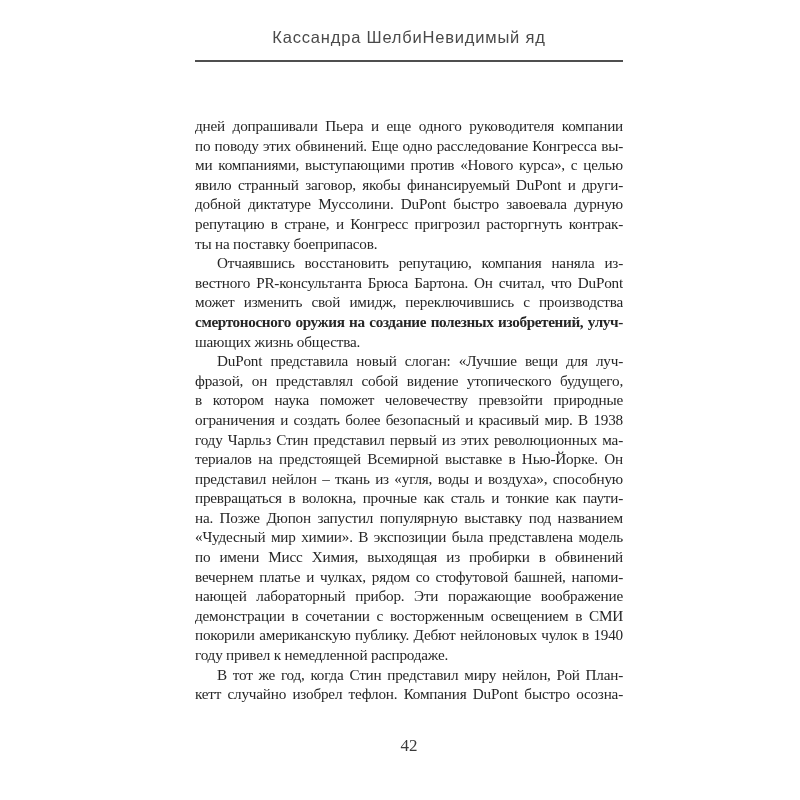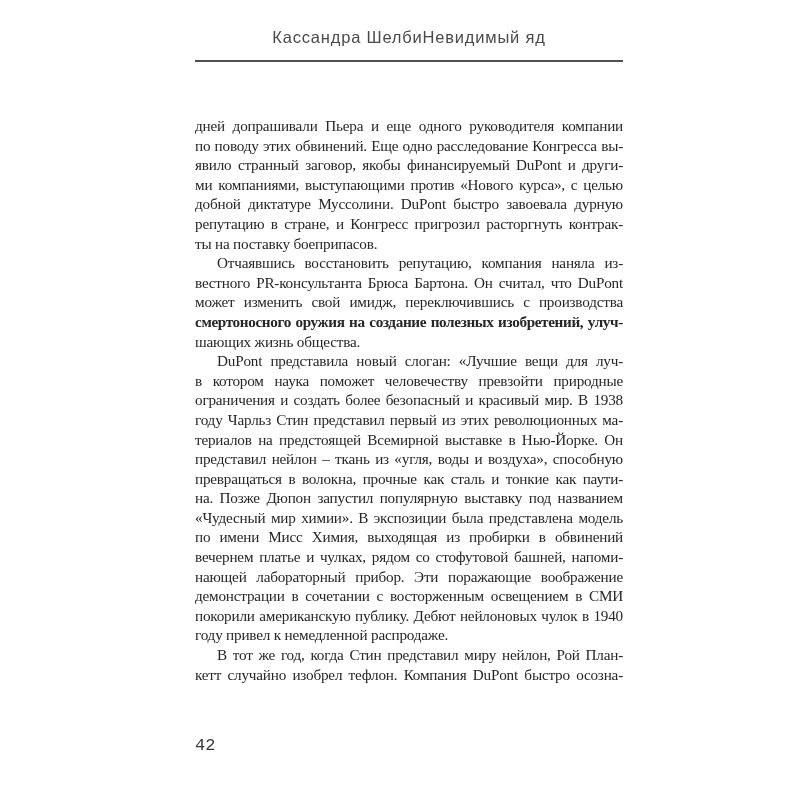--- a/index.html
+++ b/index.html
@@ -67,51 +67,53 @@
   }
   .line.bold {
     font-weight: bold;
     letter-spacing: -0.35px;
   }
   .page-footer {
     position: absolute;
     left: 195px;
     top: 736px;
     width: 428px;
-    font-family: Liberation Mono, monospace;
+    text-align: center;
+    font-family: Liberation Serif, serif;
     font-size: 17px;
     color: var(--footer-text, #3a3a3a);
   }
 </style>
 </head>
 <body>
 
 <div class="page">
 
   <header class="running-header">
     <span>Кассандра Шелби</span>
     <span>Невидимый яд</span>
   </header>
 
   <div class="header-rule"></div>
 
   <main class="body-text">
       <div class="line">дней допрашивали Пьера и еще одного руководителя компании</div>
       <div class="line">по поводу этих обвинений. Еще одно расследование Конгресса вы-</div>
+      <div class="line">ми компаниями, выступающими против «Нового курса», с целью</div>
       <div class="line">явило странный заговор, якобы финансируемый DuPont и други-</div>
-      <div class="line">ми компаниями, выступающими против «Нового курса», с целью</div>
       <div class="line">добной диктатуре Муссолини. DuPont быстро завоевала дурную</div>
       <div class="line">репутацию в стране, и Конгресс пригрозил расторгнуть контрак-</div>
       <div class="line end">ты на поставку боеприпасов.</div>
       <div class="line indent">Отчаявшись восстановить репутацию, компания наняла из-</div>
       <div class="line">вестного PR-консультанта Брюса Бартона. Он считал, что DuPont</div>
       <div class="line">может изменить свой имидж, переключившись с производства</div>
       <div class="line bold">смертоносного оружия на создание полезных изобретений, улуч-</div>
       <div class="line end">шающих жизнь общества.</div>
       <div class="line indent">DuPont представила новый слоган: «Лучшие вещи для луч-</div>
+      <div class="line">фразой, он представлял собой видение утопического будущего,</div>
       <div class="line">в котором наука поможет человечеству превзойти природные</div>
       <div class="line">ограничения и создать более безопасный и красивый мир. В 1938</div>
       <div class="line">году Чарльз Стин представил первый из этих революционных ма-</div>
       <div class="line">териалов на предстоящей Всемирной выставке в Нью-Йорке. Он</div>
       <div class="line">представил нейлон – ткань из «угля, воды и воздуха», способную</div>
       <div class="line">превращаться в волокна, прочные как сталь и тонкие как паути-</div>
       <div class="line">на. Позже Дюпон запустил популярную выставку под названием</div>
       <div class="line">«Чудесный мир химии». В экспозиции была представлена модель</div>
       <div class="line">по имени Мисс Химия, выходящая из пробирки в обвинений</div>
       <div class="line">вечернем платье и чулках, рядом со стофутовой башней, напоми-</div>

